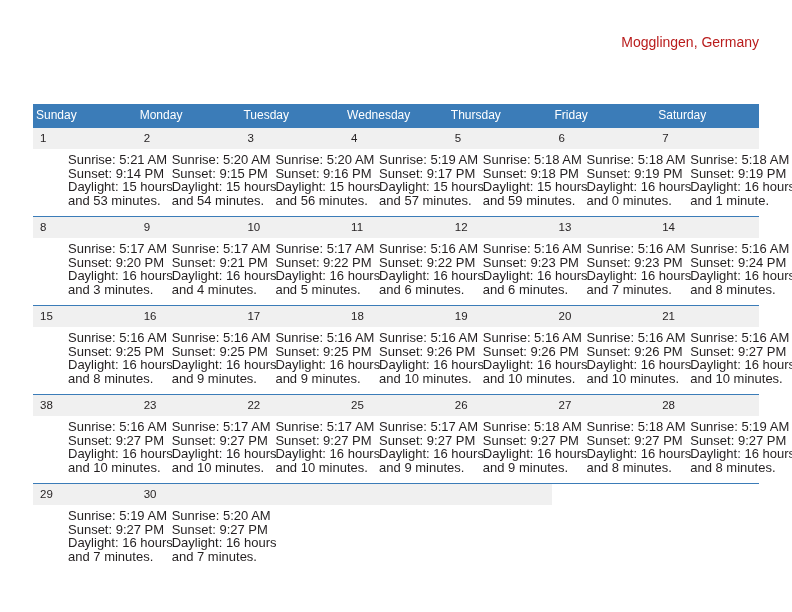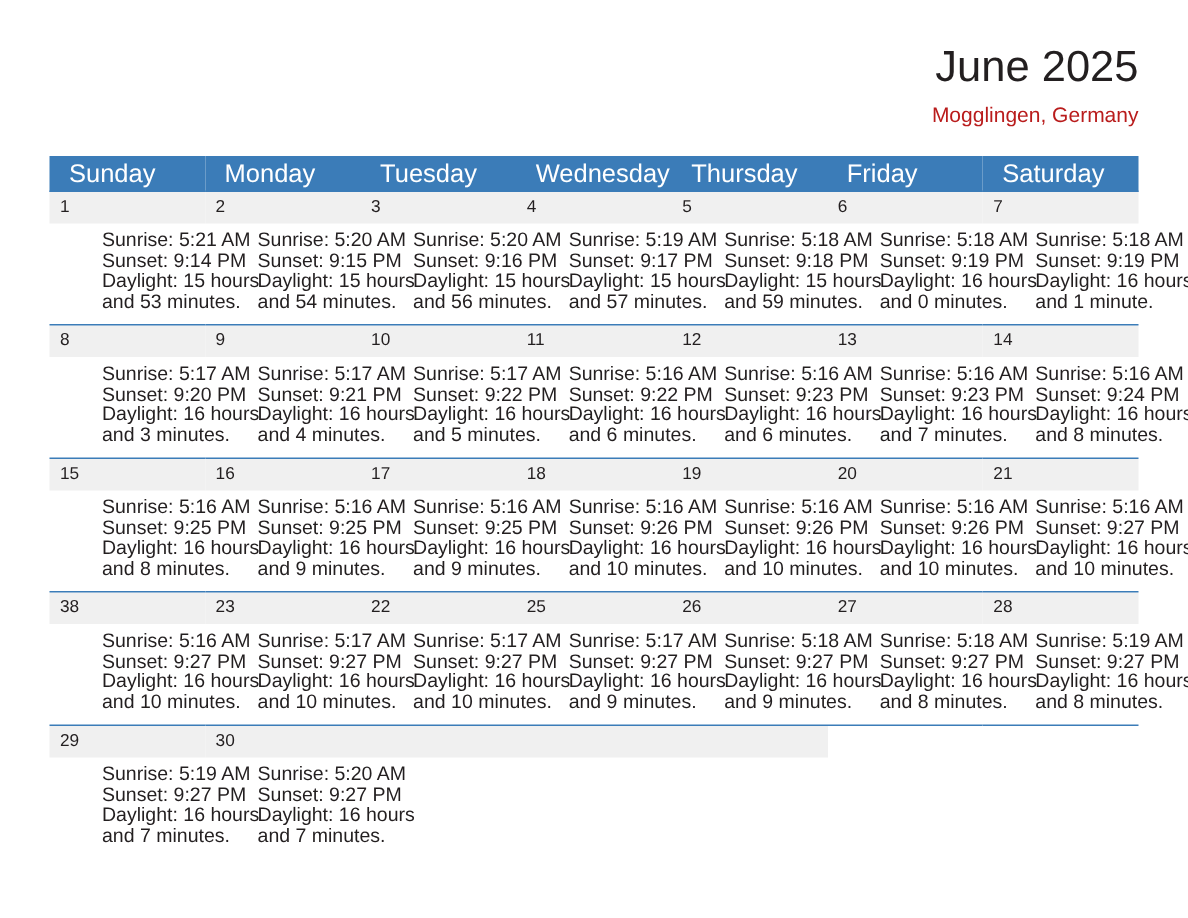--- a/index.html
+++ b/index.html
@@ -90,24 +90,24 @@
     position: absolute;
     left: 33px;
     top: 104px;
     width: 726px;
     border-collapse: collapse;
     table-layout: fixed;
   }
   .calendar th {
     background: #3b7cb8;
     color: #ffffff;
-    font-size: 17px;
+    font-size: 12px;
     font-weight: normal;
     text-align: left;
-    padding: 5px 0 5px 13px;
+    padding: 5px 0 5px 3px;
     height: 10px;
     line-height: 13px;
     border: none;
   }
   .calendar td {
     vertical-align: top;
     padding: 0;
     border: none;
     border-top: 1.5px solid #3b7cb8;
     width: 103.71px;
@@ -143,21 +143,20 @@
 </style>
 </head>
 <body>
 
 <div class="page">
 
   <div class="header">
 
 
     <div class="title-wrap">
-      <h1 class="cal-title">June 2025</h1>
       <div class="cal-sub">Mogglingen, Germany</div>
     </div>
 
   </div>
 
   <table class="calendar">
     <thead>
       <tr>
         <th>Sunday</th>
         <th>Monday</th>

